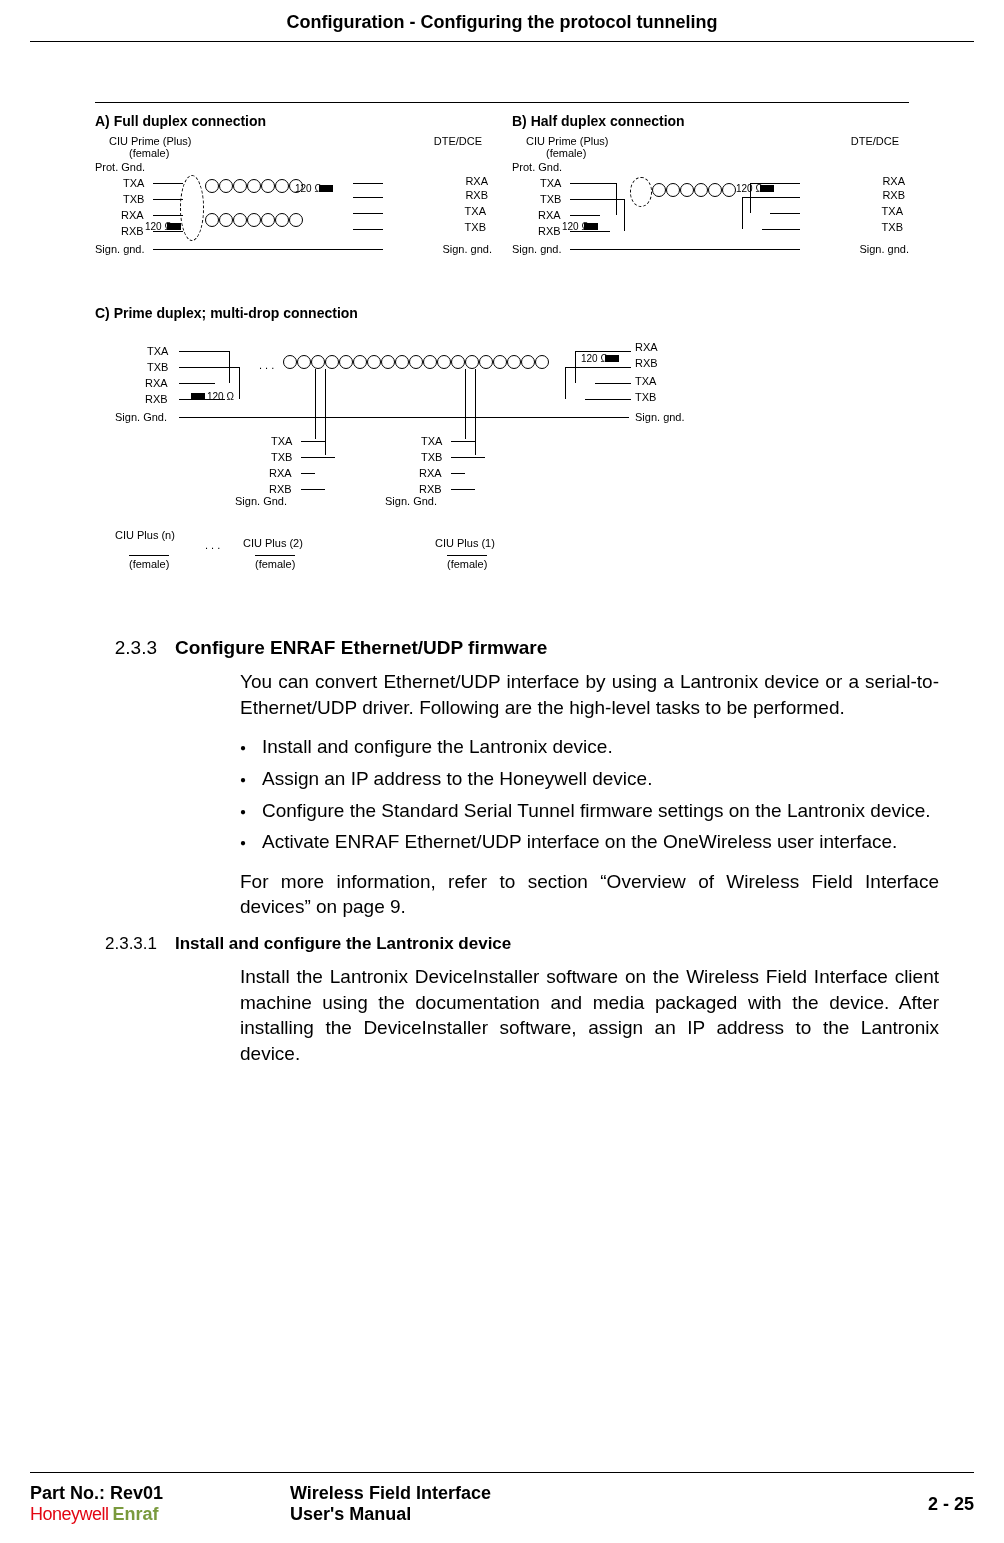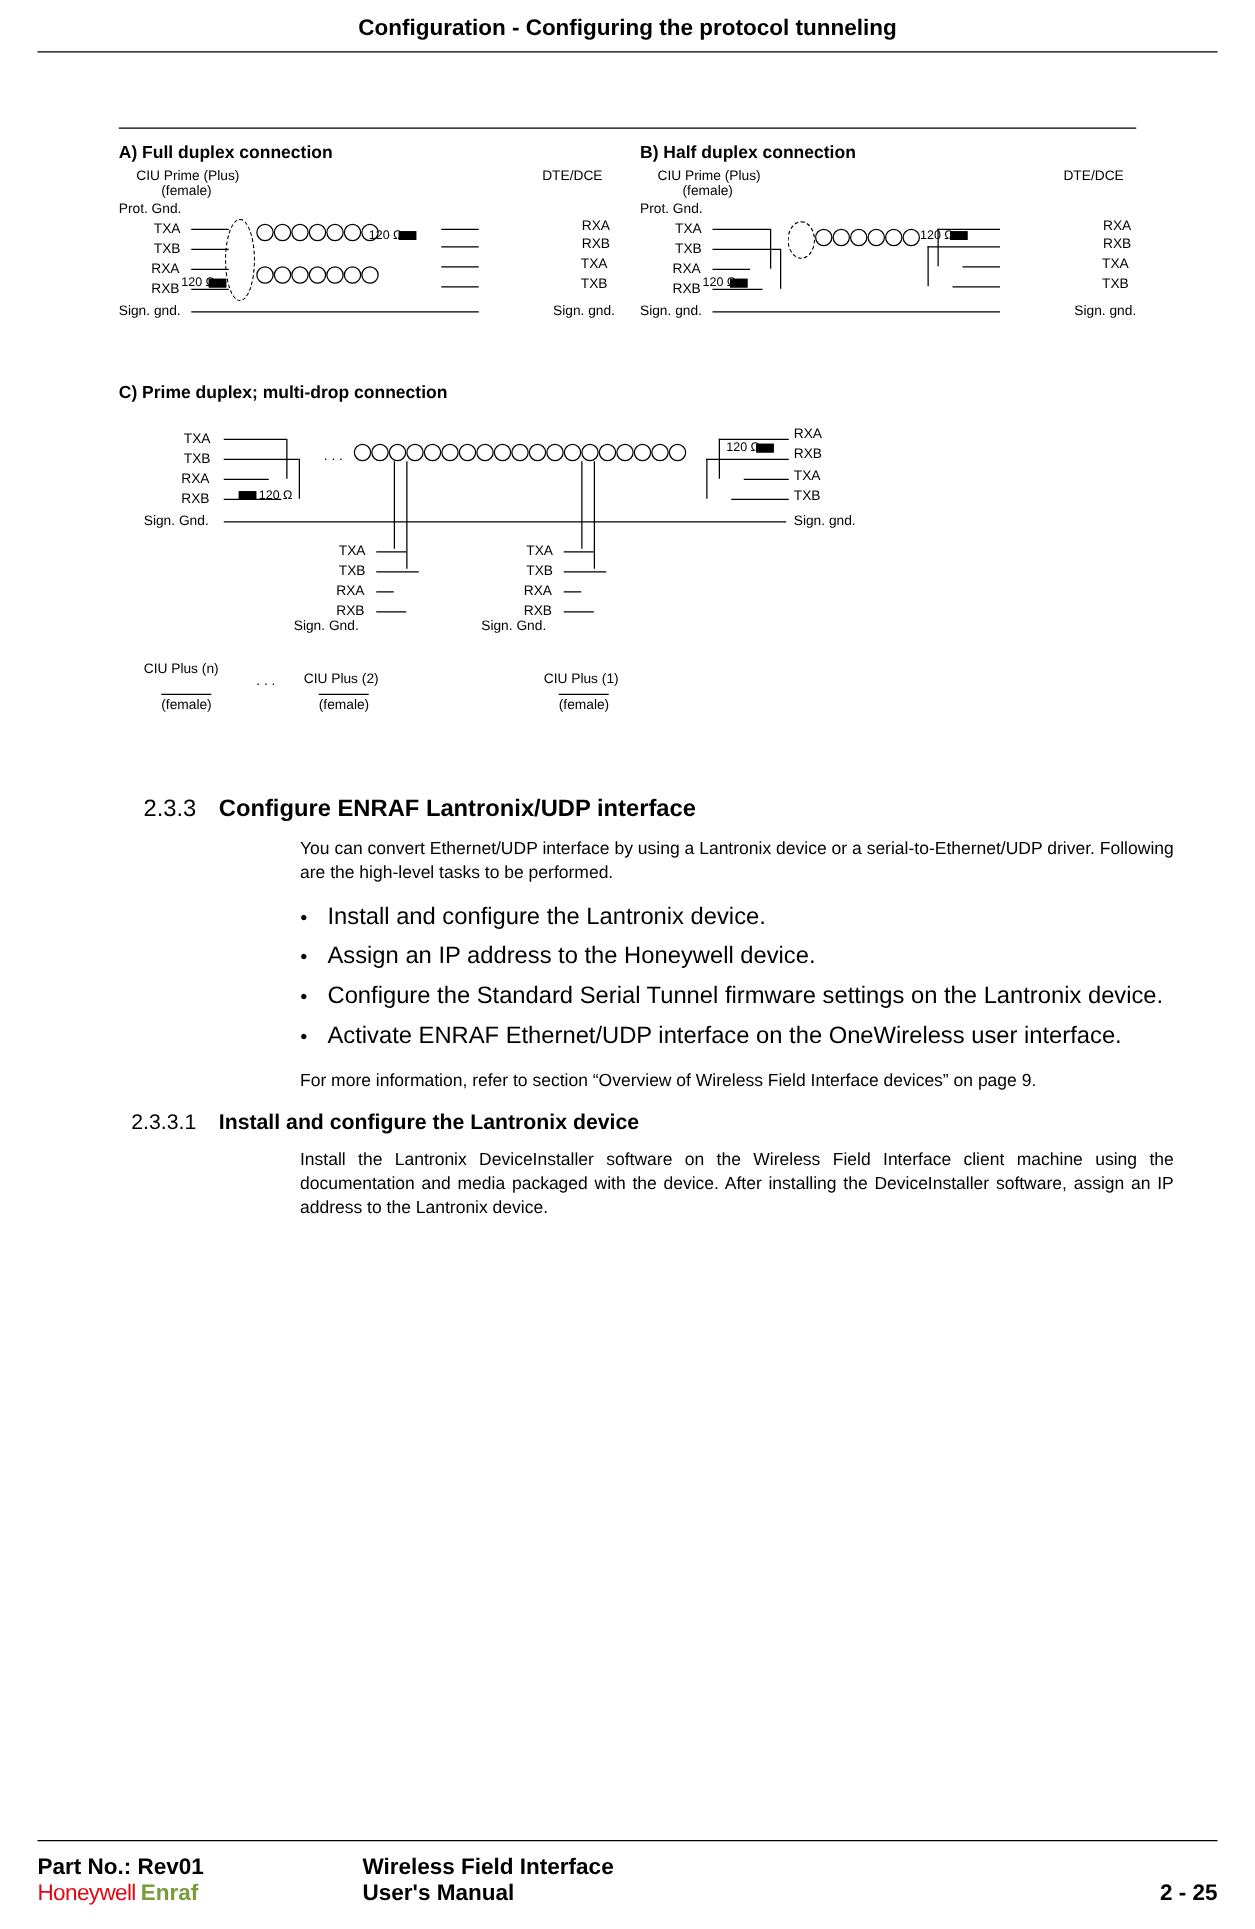--- a/index.html
+++ b/index.html
@@ -64,21 +64,21 @@
     .sect-num {
       width: 175px;
       text-align: right;
       padding-right: 18px;
       font-weight: normal;
     }
     .sect-title { font-weight: bold; flex: 1; }
     .h233 { font-size: 19px; }
     .h2331 { font-size: 17px; }
     .para {
-      font-size: 14px;
+      font-size: 19px;
       line-height: 1.35;
       margin: 10px 65px 14px 240px;
       text-align: justify;
     }
     ul.bullets {
       margin: 8px 65px 14px 240px;
       font-size: 19px;
       line-height: 1.35;
       list-style: none;
     }
@@ -97,21 +97,21 @@
     }
     .para-just { text-align: justify; }
 
     .footer {
       position: absolute;
       bottom: 18px;
       left: 30px; right: 30px;
       border-top: 1.5px solid #000;
       padding-top: 10px;
       display: flex;
-      align-items: flex-end;
+      align-items: center;
       font-size: 18px;
     }
     .footer-left { width: 260px; }
     .footer-left .partno { font-weight: bold; }
     .brand { display: flex; align-items: center; gap: 4px; }
     .honeywell { color: #e30613; font-weight: normal; font-size: 18px; letter-spacing: -0.5px; }
     .enraf { color: #7a9a3d; font-weight: bold; font-size: 18px; }
     .footer-mid { flex: 1; font-weight: bold; }
     .footer-right { font-weight: bold; }
 
@@ -332,21 +332,21 @@
 
       <span class="label" style="left:34px;top:228px"><span class="uline">(female)</span></span>
       <span class="label" style="left:160px;top:228px"><span class="uline">(female)</span></span>
       <span class="label" style="left:352px;top:228px"><span class="uline">(female)</span></span>
     </div>
   </div>
 </div>
 
 <div class="sect-heading h233">
   <div class="sect-num">2.3.3</div>
-  <div class="sect-title">Configure ENRAF Lantronix/UDP interface</div>
+  <div class="sect-title">Configure ENRAF Ethernet/UDP firmware</div>
 </div>
 
 <p class="para">You can convert Ethernet/UDP interface by using a Lantronix device or a serial-to-Ethernet/UDP driver. Following are the high-level tasks to be performed.</p>
 
 <ul class="bullets">
   <li>Install and configure the Lantronix device.</li>
   <li>Assign an IP address to the Honeywell device.</li>
   <li>Configure the Standard Serial Tunnel firmware settings on the Lantronix device.</li>
   <li>Activate ENRAF Ethernet/UDP interface on the OneWireless user interface.</li>
 </ul>

